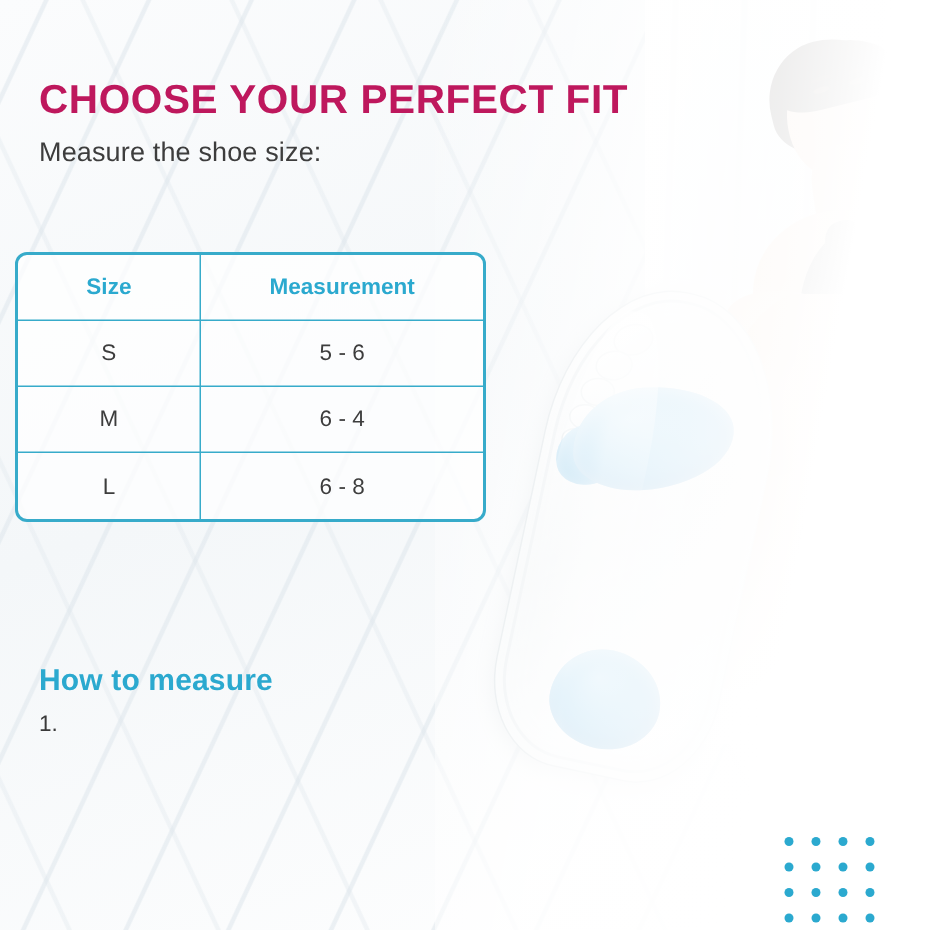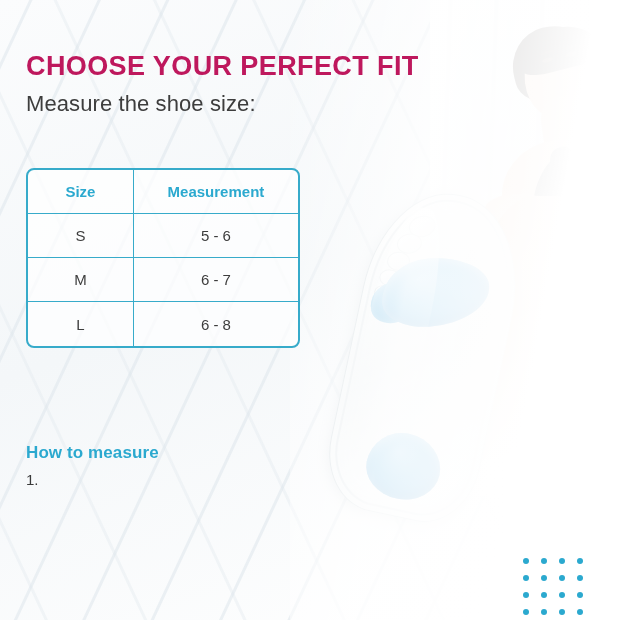--- a/index.html
+++ b/index.html
@@ -305,31 +305,31 @@
   .headline .title {
     font-size: 27px;
     font-weight: 700;
     color: #be185d;
     letter-spacing: 0.4px;
     line-height: 1.05;
     white-space: nowrap;
   }
   .headline .subtitle {
     margin-top: 11px;
-    font-size: 22px;
+    font-size: 18px;
     font-weight: 400;
     color: #3d3d3d;
     letter-spacing: 0.1px;
   }
 
   
   .size-table {
     position: absolute;
-    left: 26px; top: 168px;
-    width: 274px;
+    left: 10px; top: 168px;
+    width: 314px;
     border: 2px solid #37abca;
     border-radius: 8px;
     border-collapse: separate;
     border-spacing: 0;
     overflow: hidden;
     background: rgba(255,255,255,0.72);
   }
   .size-table th, .size-table td {
     height: 44px;
     text-align: center;
@@ -350,21 +350,21 @@
   .col-size { width: 108px; }
   .col-meas { width: 166px; }
 
   
   .how {
     position: absolute;
     left: 26px; top: 443px;
     width: 320px;
   }
   .how .how-title {
-    font-size: 17px;
+    font-size: 20px;
     font-weight: 700;
     color: #2ba9cf;
     letter-spacing: 0.1px;
   }
   .how ol {
     margin-top: 6px;
     list-style: none;
   }
   .how li {
     position: relative;
@@ -455,21 +455,21 @@
         <th class="col-meas">Measurement</th>
       </tr>
     </thead>
     <tbody>
       <tr>
         <td>S</td>
         <td>5 - 6</td>
       </tr>
       <tr>
         <td>M</td>
-        <td>6 - 7</td>
+        <td>6 - 4</td>
       </tr>
       <tr>
         <td>L</td>
         <td>6 - 8</td>
       </tr>
     </tbody>
   </table>
 
   <div class="how">
     <div class="how-title">How to measure</div>

